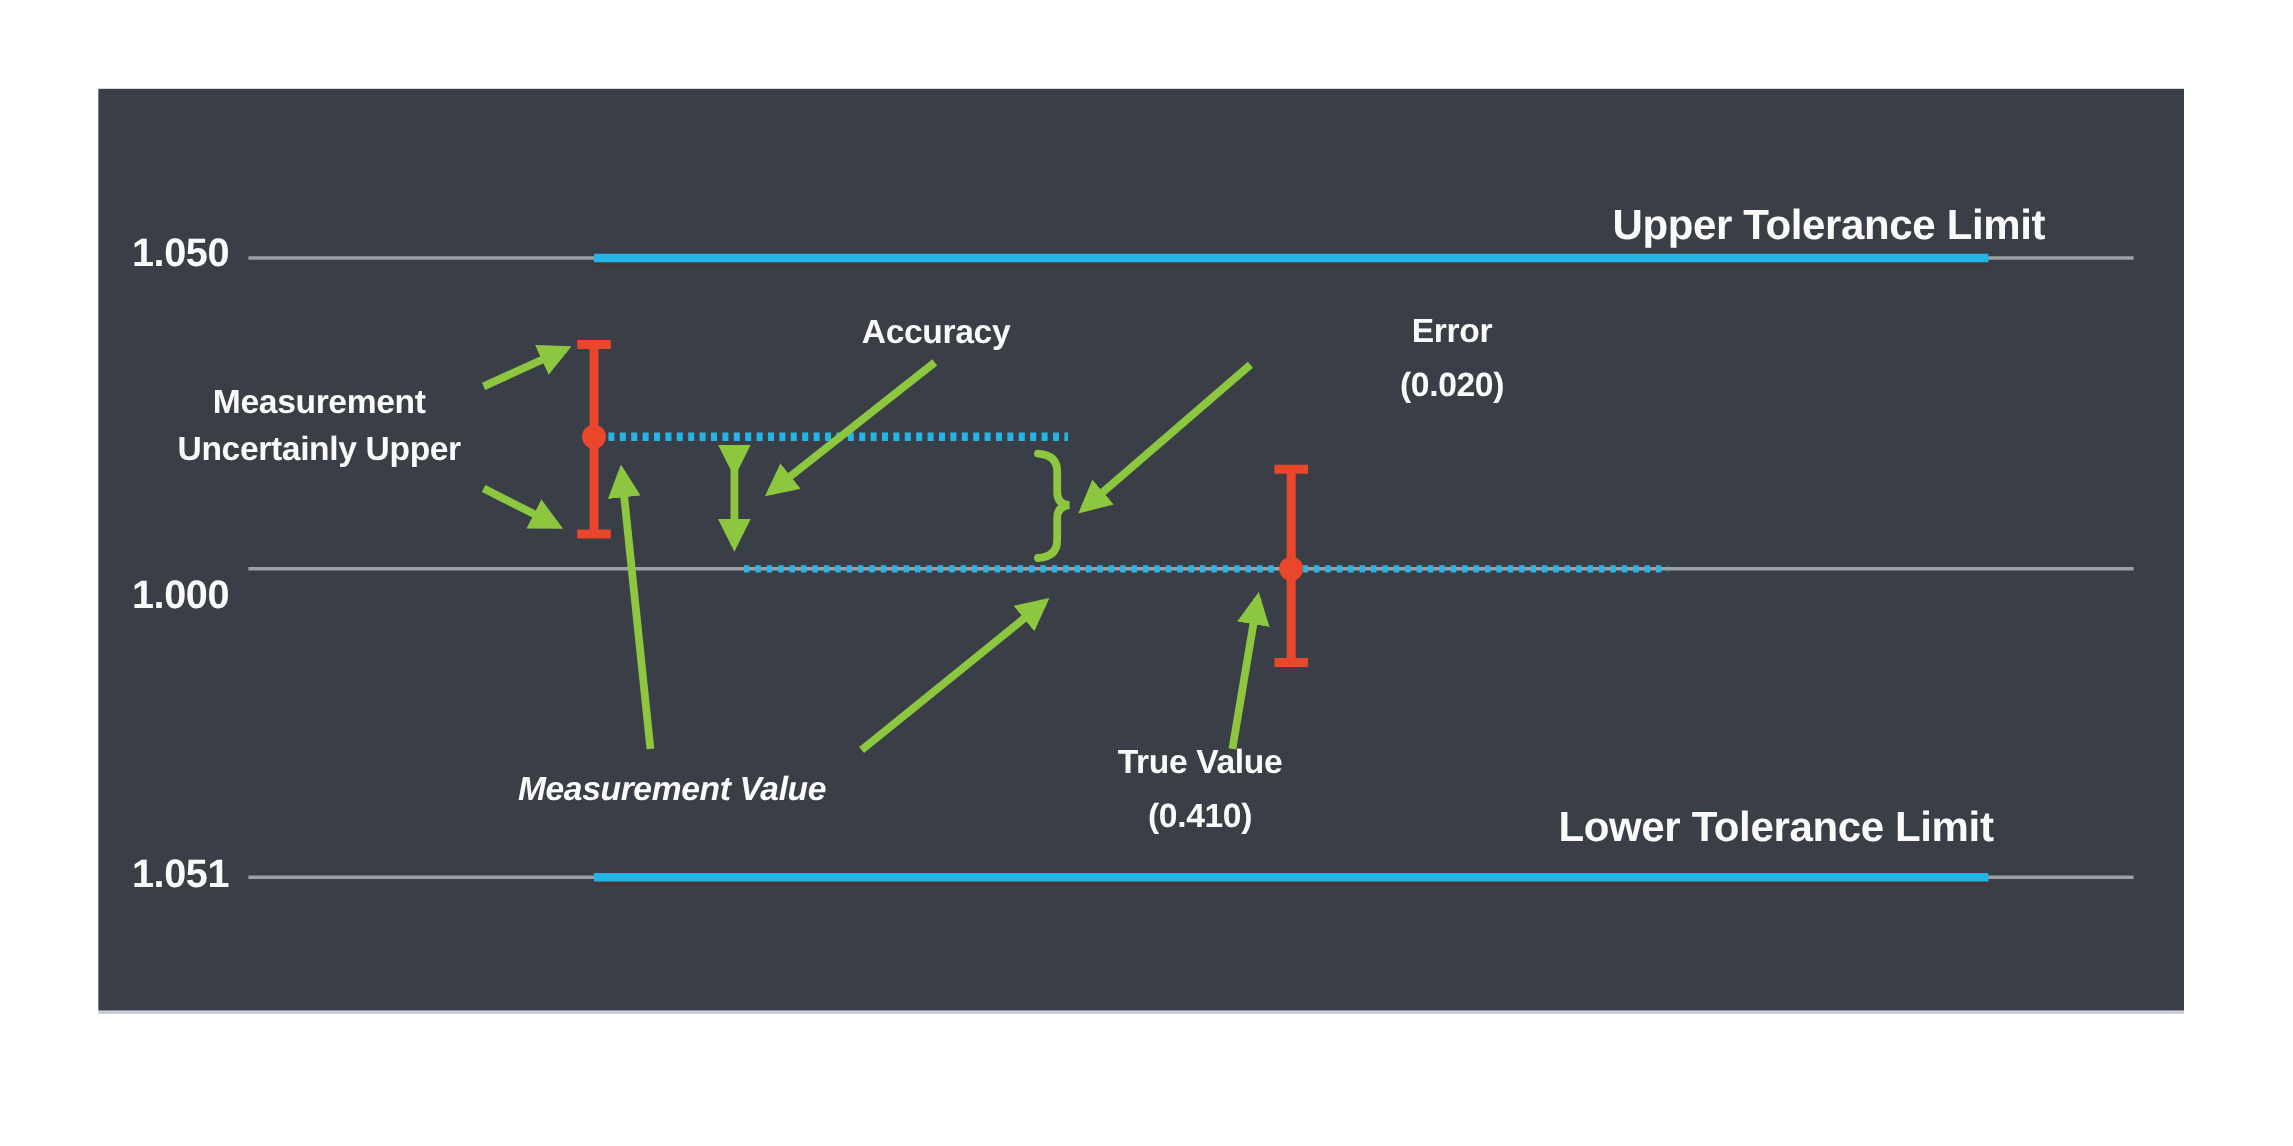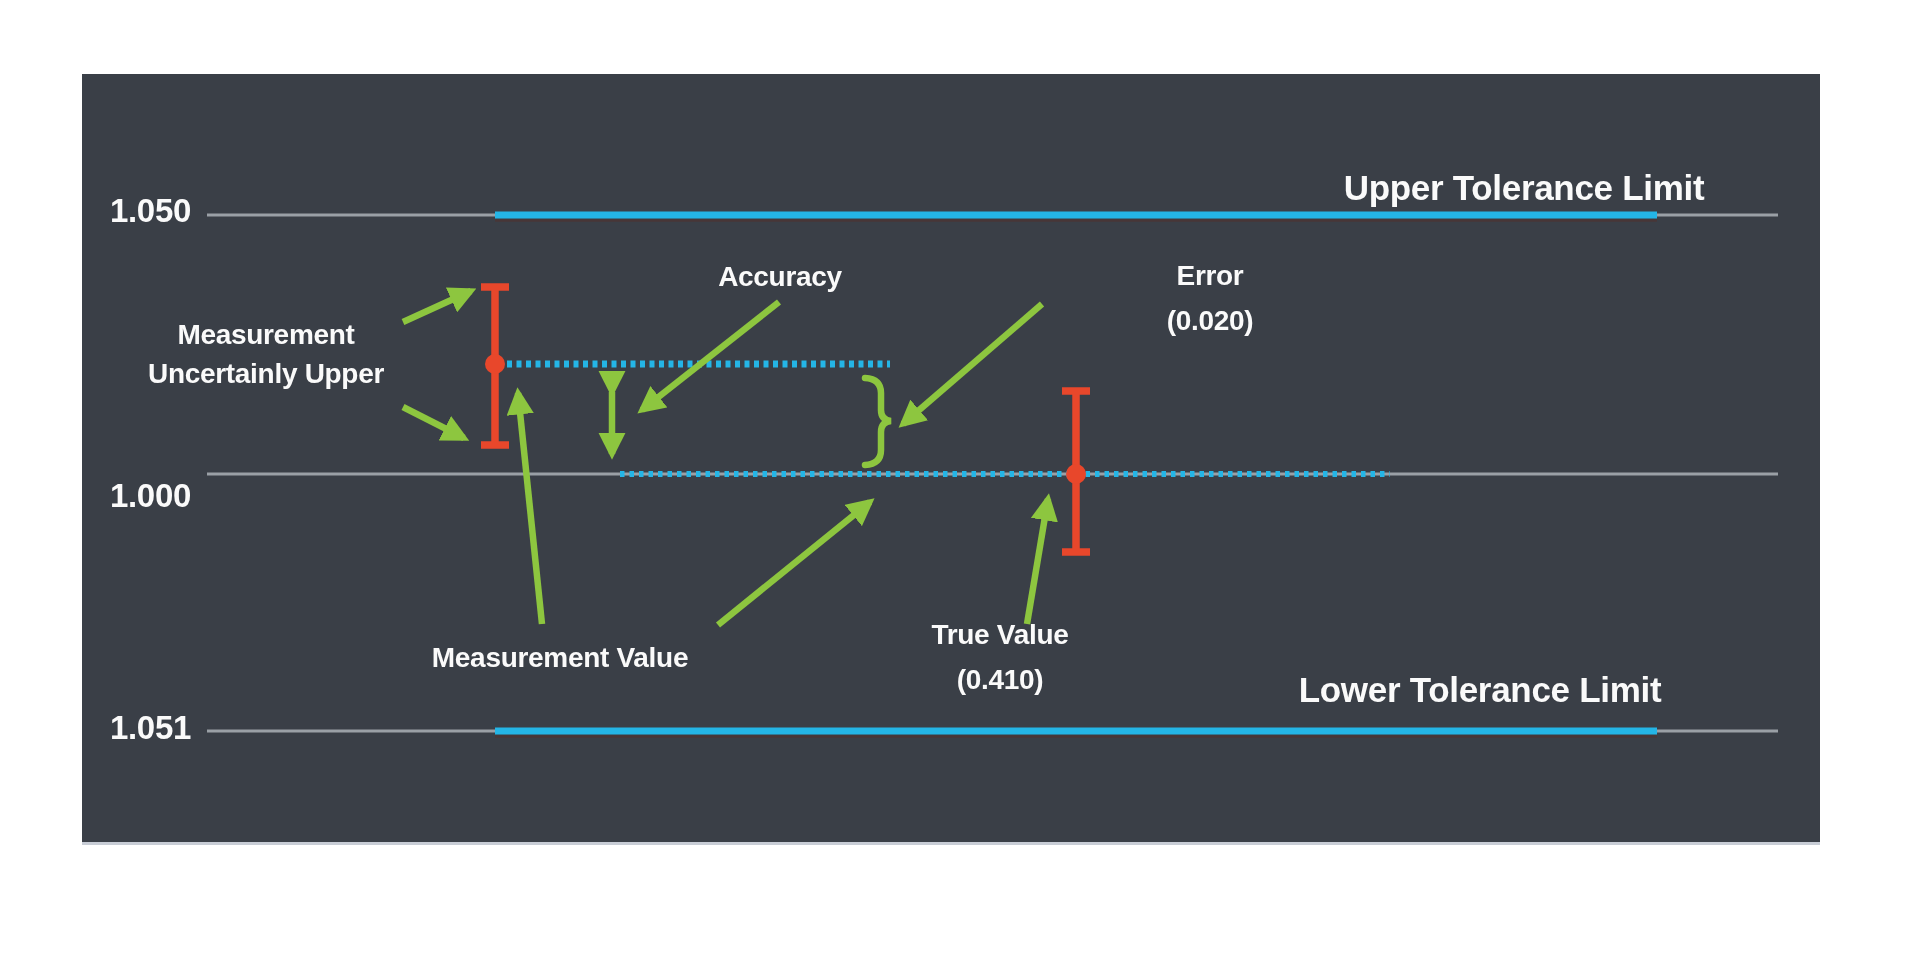--- a/index.html
+++ b/index.html
@@ -115,21 +115,21 @@
   <div class="lbl center ann" style="left:1176px;top:298px;margin-left:34px;">
     <div>Error</div>
     <div>(0.020)</div>
   </div>
 
   <div class="lbl center ann" style="left:266px;top:354px;line-height:39px;text-align:center;">
     <div>Measurement</div>
     <div>Uncertainly Upper</div>
   </div>
 
-  <div class="lbl center ann" style="left:560px;top:657px;">
+  <div class="lbl center ann" style="left:560px;top:657px;font-style:italic;">
     <div>Measurement Value</div>
   </div>
 
   <div class="lbl center ann" style="left:1000px;top:657px;">
     <div>True Value</div>
     <div>(0.410)</div>
   </div>
 
 </div>
 

